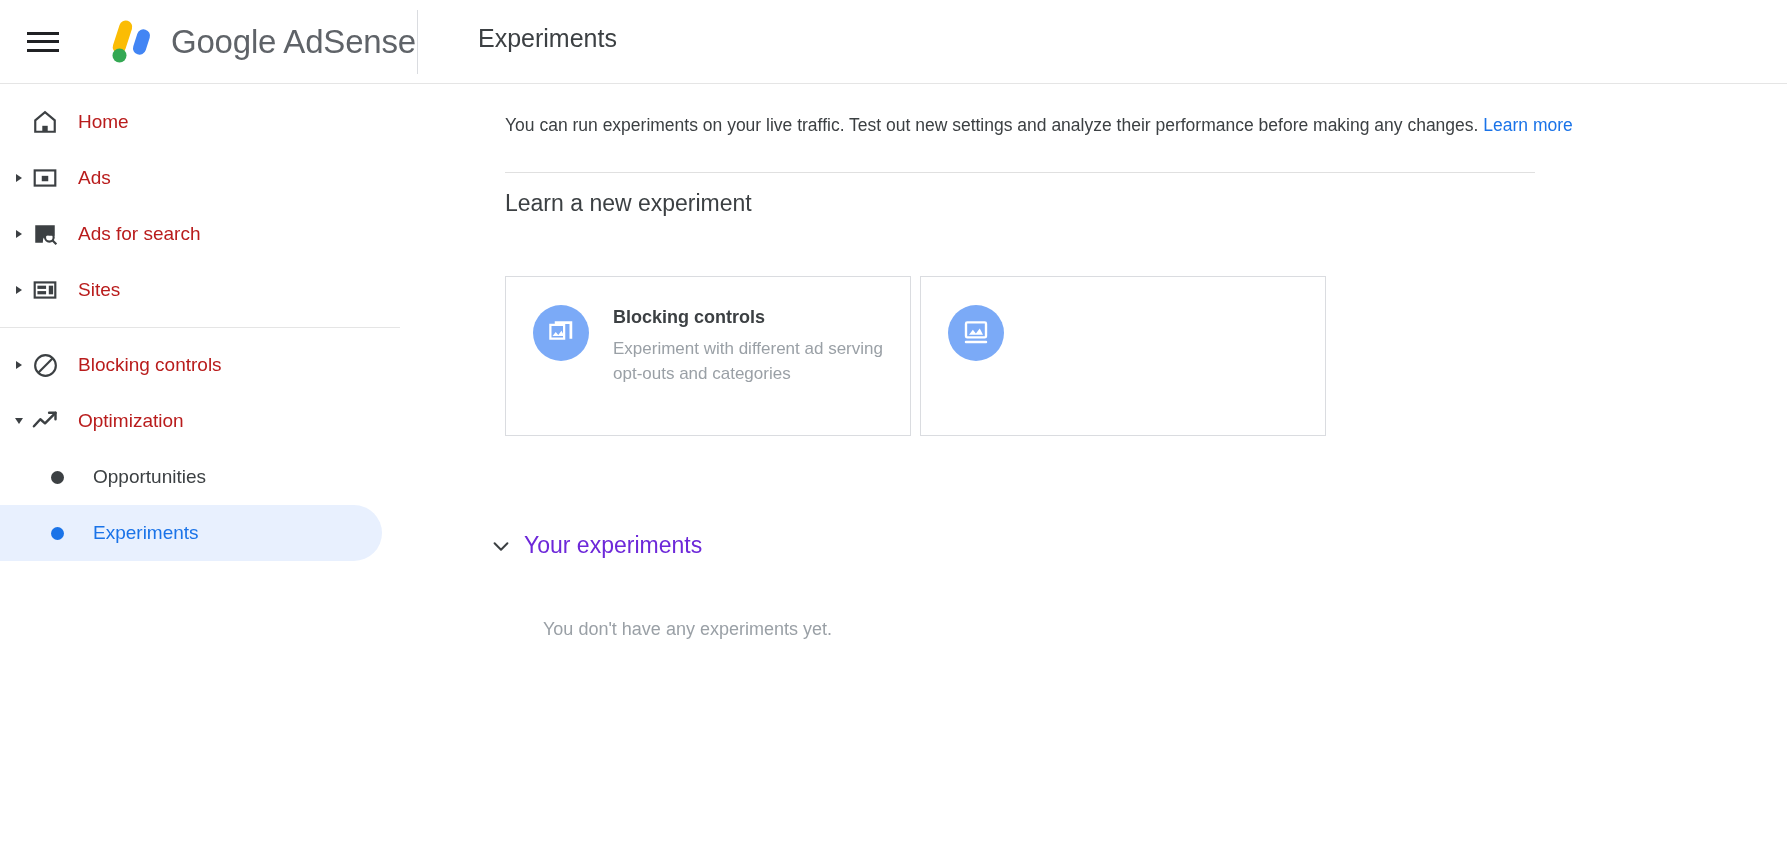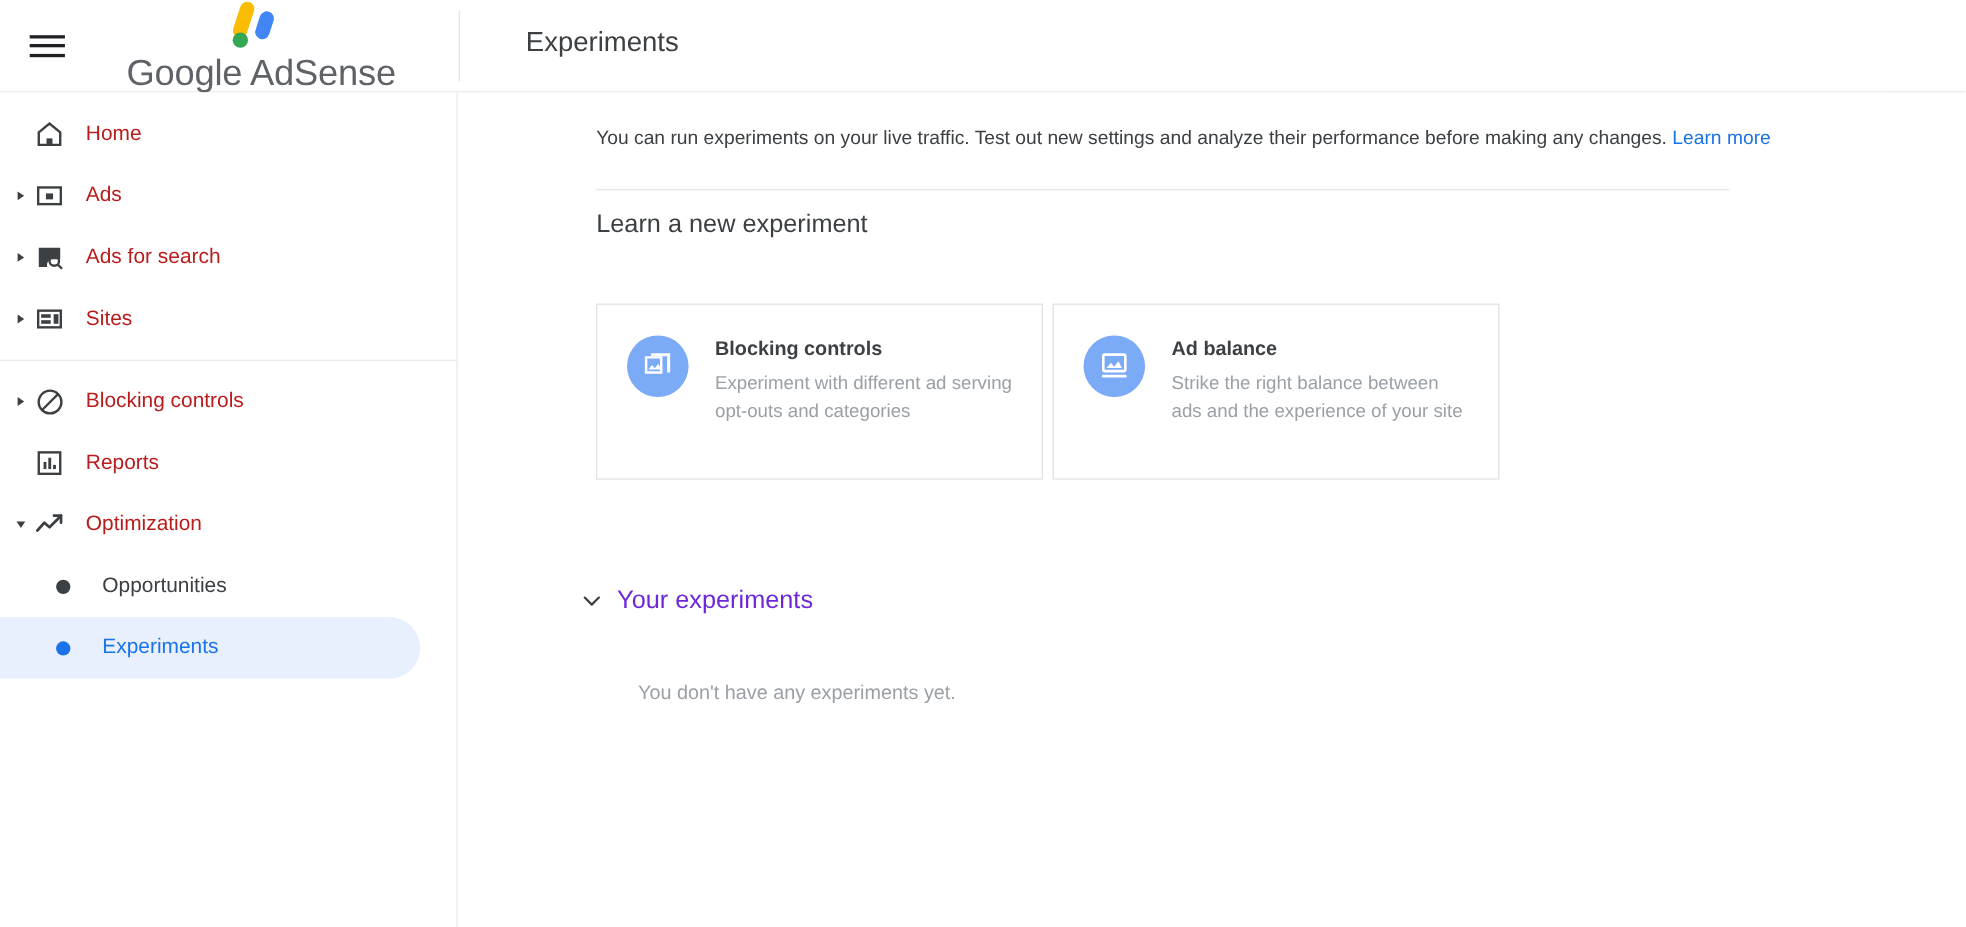--- a/index.html
+++ b/index.html
@@ -19,21 +19,21 @@
     border-bottom: 1px solid #e5e5e5;
     display: flex; align-items: center;
   }
   .hamburger {
     width: 34px; height: 26px; margin-left: 27px;
     display: flex; flex-direction: column; justify-content: space-between;
     cursor: pointer; padding: 3px 0;
   }
   .hamburger span { display:block; height: 3px; width: 32px; background: #202124; border-radius: 0; }
 
-  .brand { display: flex; align-items: center; margin-left: 44px; cursor: pointer; flex-direction: column; }
+  .brand { display: flex; align-items: center; margin-left: 44px; cursor: pointer; }
   .brand-logo { width: 56px; height: 48px; position: relative; }
   .brand-text {
     font-size: 33px; color: #5f6368; letter-spacing: -0.2px;
     margin-left: 10px; white-space: nowrap; font-weight: 400;
   }
   .topbar-divider {
     position: absolute; left: 417px; top: 10px; width: 1px; height: 64px;
     background: #dadce0;
   }
   .page-title {
@@ -86,21 +86,21 @@
     position: absolute; left: 51px; width: 13px; height: 13px; border-radius: 50%;
     background: #3c4043;
   }
   .sub-label { margin-left: 93px; font-size: 19px; color: #3c4043; white-space: nowrap; }
   .sub-item.selected { background: #e8f0fe; }
   .sub-item.selected .sub-dot { background: #1a73e8; }
   .sub-item.selected .sub-label { color: #1a73e8; }
 
   
   .main {
-    position: absolute; top: 84px; left: 437px; width: 1280px; height: 759px;
+    position: absolute; top: 84px; left: 400px; width: 1280px; height: 759px;
     background: #fff; overflow: hidden;
   }
   .intro {
     position: absolute; left: 105px; top: 28px; width: 1090px;
     font-size: 17.5px; color: #3c4043; line-height: 26px;
   }
   .intro a { color: #1a73e8; text-decoration: none; cursor: pointer; }
   .content-divider {
     position: absolute; left: 105px; top: 88px; width: 1030px; height: 1px;
     background: #e0e0e0;
@@ -233,31 +233,20 @@
         </span>
       <span class="nav-icon">
         <svg width="27" height="27" viewBox="0 0 24 24">
           <circle cx="12" cy="12" r="9.2" fill="none" stroke="#3c4043" stroke-width="1.9"></circle>
           <line x1="5.6" y1="18.4" x2="18.4" y2="5.6" stroke="#3c4043" stroke-width="1.9"></line>
         </svg>
       </span>
       <span class="nav-label">Blocking controls</span>
     </div>
 
-    <div class="nav-item">
-      <span class="nav-icon">
-        <svg width="26" height="26" viewBox="0 0 24 24">
-          <rect x="3" y="3" width="18" height="18" fill="none" stroke="#3c4043" stroke-width="2"></rect>
-          <rect x="7" y="11" width="2.4" height="6" fill="#3c4043"></rect>
-          <rect x="11" y="7.5" width="2.4" height="9.5" fill="#3c4043"></rect>
-          <rect x="15" y="13.5" width="2.4" height="3.5" fill="#3c4043"></rect>
-        </svg>
-      </span>
-      <span class="nav-label">Reports</span>
-    </div>
 
     <div class="nav-item">
       <span class="expander">
           <i class="tri-down"></i>
         </span>
       <span class="nav-icon">
         <svg width="28" height="28" viewBox="0 0 24 24" fill="none" stroke="#3c4043" stroke-width="2.1" stroke-linecap="round" stroke-linejoin="round">
           <polyline points="2.5,16.5 8,10.5 12,14 21,5"></polyline>
           <polyline points="15.5,5 21,5 21,10.5"></polyline>
         </svg>
@@ -305,24 +294,20 @@
       </div>
 
       <div class="card">
         <div class="card-icon">
           <svg width="30" height="30" viewBox="0 0 24 24" fill="#fff">
             <rect x="4" y="3.5" width="16" height="12" rx="1" fill="none" stroke="#fff" stroke-width="1.9"></rect>
             <path d="M6.4 13.3l3.1-3.9 2.4 3 3.1-4.1 2.6 5z"></path>
             <rect x="3" y="18.2" width="18" height="2" rx="1"></rect>
           </svg>
         </div>
-        <div class="card-body">
-          <div class="card-title">Ad balance</div>
-          <div class="card-desc">Strike the right balance between ads and the experience of your site</div>
-        </div>
       </div>
 
     </div>
 
     <div class="experiments-header">
       <span class="chev">
         <svg width="22" height="22" viewBox="0 0 24 24" fill="none" stroke="#3c4043" stroke-width="2.2" stroke-linecap="round" stroke-linejoin="round">
           <polyline points="5,9 12,16 19,9"></polyline>
         </svg>
       </span>

